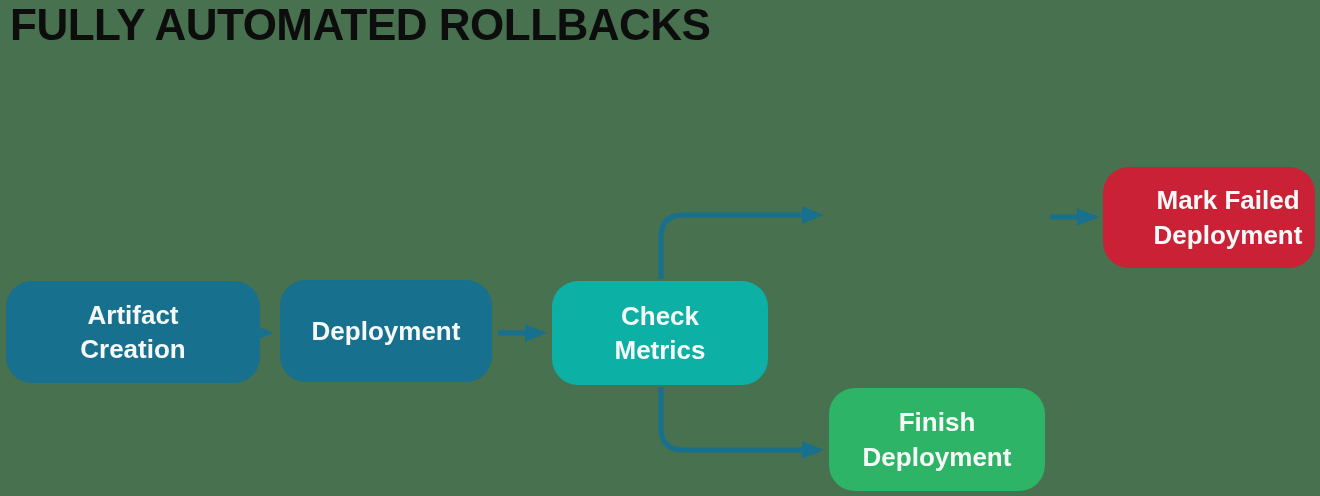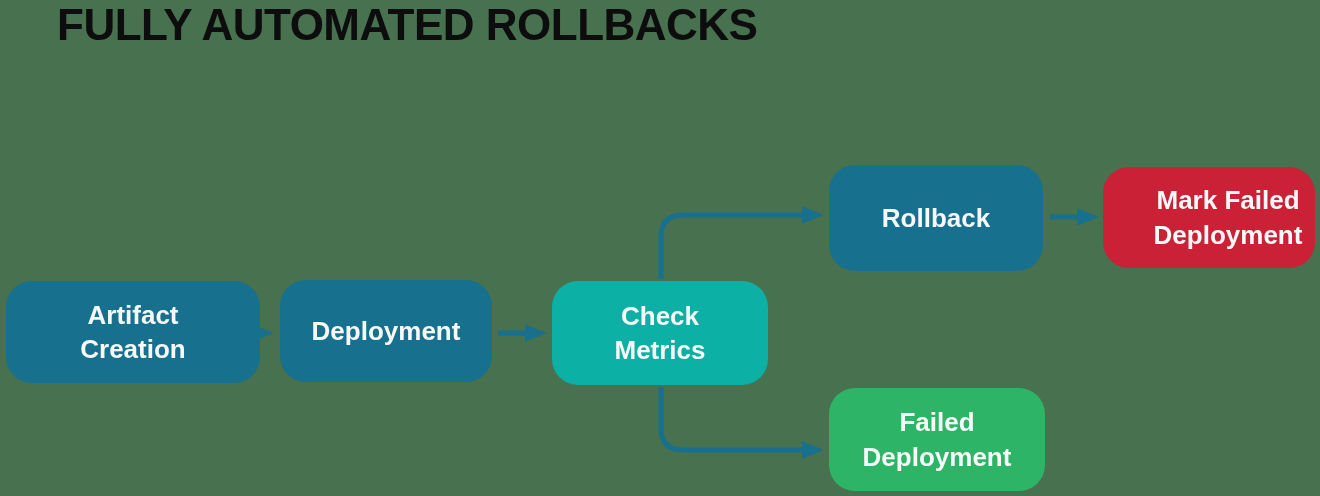--- a/index.html
+++ b/index.html
@@ -21,21 +21,20 @@
     background:var(--background);
   }
   .title{
     position:absolute;
     left:10px;top:0px;
     font-size:44px;
     font-weight:bold;
     letter-spacing:-0.5px;
     color:var(--title-text);
     white-space:nowrap;
-    margin-left:47px;
   }
   .arrows{
     position:absolute;
     left:0;top:0;
     width:1320px;height:496px;
   }
   .arrows path{
     fill:none;
     stroke:var(--arrow);
     stroke-width:5;
@@ -98,27 +97,24 @@
 
   <div class="node node-primary" id="node-deployment">
     <span class="label">Deployment</span>
   </div>
 
   <div class="node node-accent" id="node-check">
     <span class="label">Check
 Metrics</span>
   </div>
 
-  <div class="node node-primary" id="node-rollback">
-    <span class="label">Rollback</span>
-  </div>
 
   <div class="node node-danger" id="node-markfailed">
     <span class="label">Mark Failed
 Deployment</span>
   </div>
 
   <div class="node node-success" id="node-finish">
-    <span class="label">Failed
+    <span class="label">Finish
 Deployment</span>
   </div>
 
 </div>
 
 </body></html>

